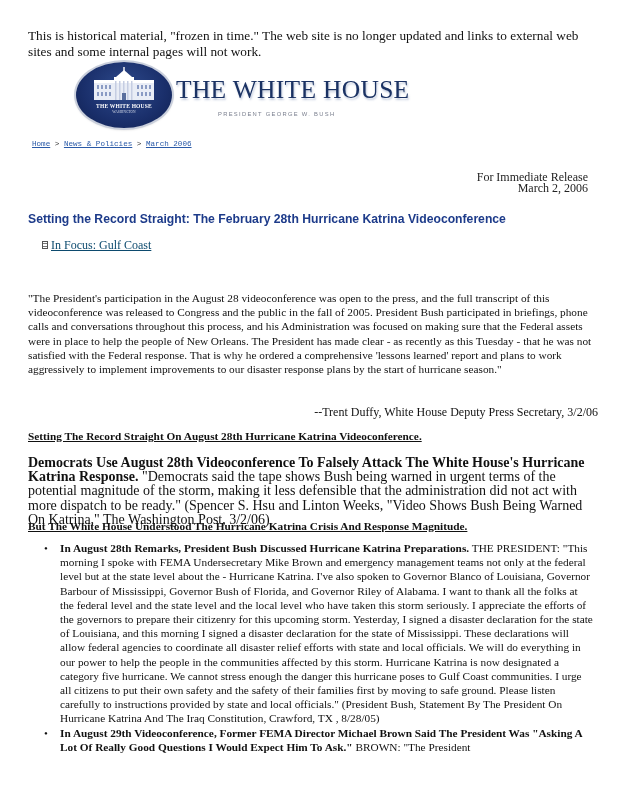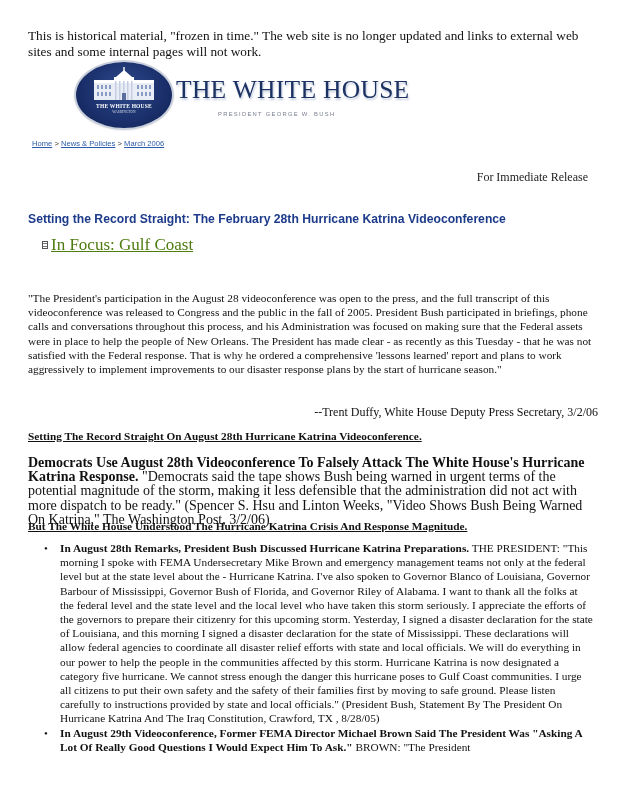--- a/index.html
+++ b/index.html
@@ -36,40 +36,40 @@
       text-shadow: 1px 2px 2px rgba(120,140,180,0.45);
       white-space: nowrap;
     }
     .tagline {
       position: absolute; left: 142px; top: 44px;
       font-family: "Liberation Sans", sans-serif; font-size: 5.8px; letter-spacing: 1.3px;
       color: #7a7f8e; white-space: nowrap;
     }
     .breadcrumb {
       position: absolute; top: 136px; left: 4px;
-      font-family: Liberation Sans, sans-serif; font-size: 7.6px; color: #333;
+      font-family: Liberation Mono, monospace; font-size: 7.6px; color: #333;
     }
     .breadcrumb a { color: #2a5aa8; text-decoration: underline; }
     .release {
       position: absolute; top: 172px; right: 0; width: 300px; text-align: right;
       font-size: 12px; line-height: 10.5px; color: #222;
     }
     .title {
       position: absolute; top: 211px; left: 0; width: 580px;
       font-family: "Liberation Sans", sans-serif; font-weight: bold; font-size: 12.2px;
       color: #1d3b8a; white-space: nowrap;
     }
     .focus-links { position: absolute; top: 238px; left: 14px; }
     .focus-link { display: flex; align-items: center; height: 14px; }
     .focus-link .doc-icon {
       width: 6px; height: 8px; border: 1px solid #555; margin-right: 3px; position: relative;
       background: repeating-linear-gradient(#fff 0 1.5px, #777 1.5px 2.3px);
       box-sizing: border-box;
     }
-    .focus-link a { color: #4d7c0f; font-size: 17px; }
+    .focus-link a { color: #0c4a6e; font-size: 12px; }
     .quote { position: absolute; top: 291px; left: 0; width: 565px; font-size: 11.3px; line-height: 14.2px; }
     .attribution { position: absolute; top: 404px; right: -10px; font-size: 12px; white-space: nowrap; }
     .h-underline {
       position: absolute; left: 0; font-weight: bold; text-decoration: underline;
       font-size: 11.3px; white-space: nowrap;
     }
     .para { position: absolute; left: 0; width: 565px; font-size: 14px; line-height: 14.2px; }
     .para b { font-weight: bold; }
     .bullets { position: absolute; left: 0; top: 541px; width: 565px; margin: 0; padding: 0; list-style: none; }
     .bullet { position: relative; padding-left: 32px; font-size: 11.3px; line-height: 14.2px; margin-bottom: 0; }
@@ -127,20 +127,21 @@
   <div class="breadcrumb">
     <a href="#">Home</a>
     <span>&gt;</span>
     <a href="#">News &amp; Policies</a>
     <span>&gt;</span>
     <a href="#">March 2006</a>
   </div>
 
   <div class="release">
     <div>For Immediate Release</div>
+    <div>March 2, 2006</div>
   </div>
 
   <div class="title">Setting the Record Straight: The February 28th Hurricane Katrina Videoconference</div>
 
   <div class="focus-links">
     <div class="focus-link">
       <span class="doc-icon"></span>
       <a href="#">In Focus: Gulf Coast</a>
     </div>
   </div>

